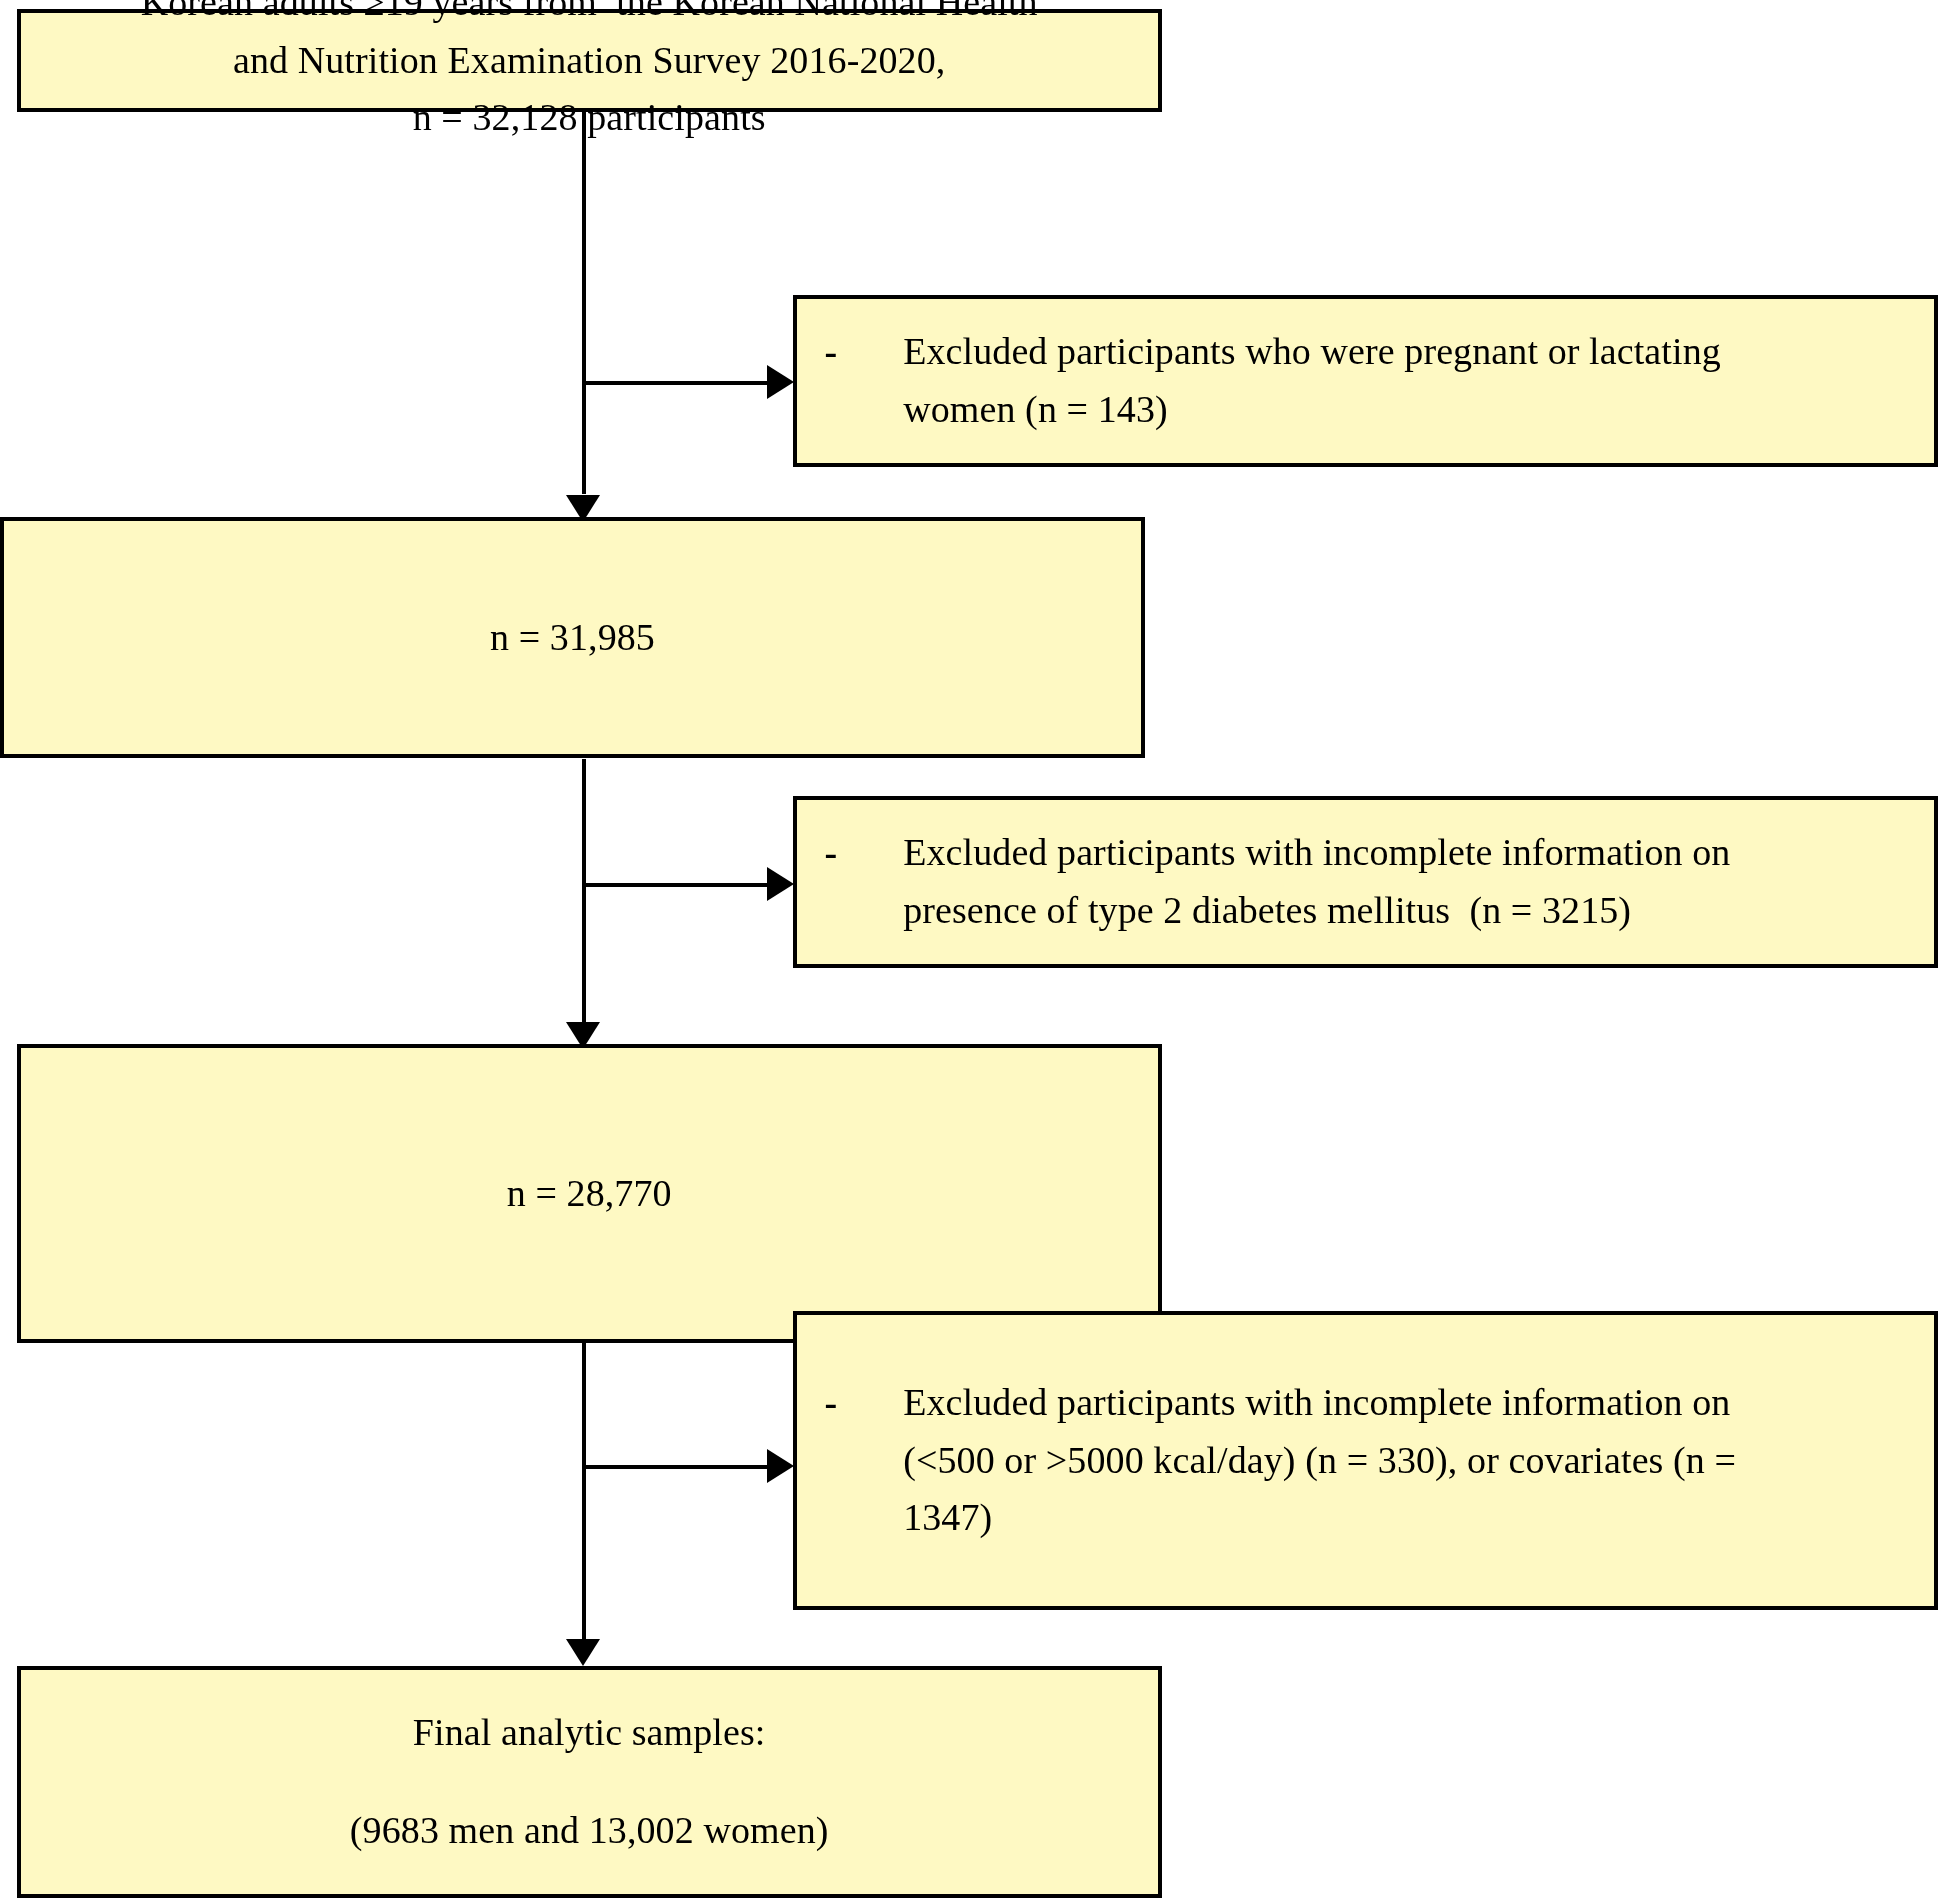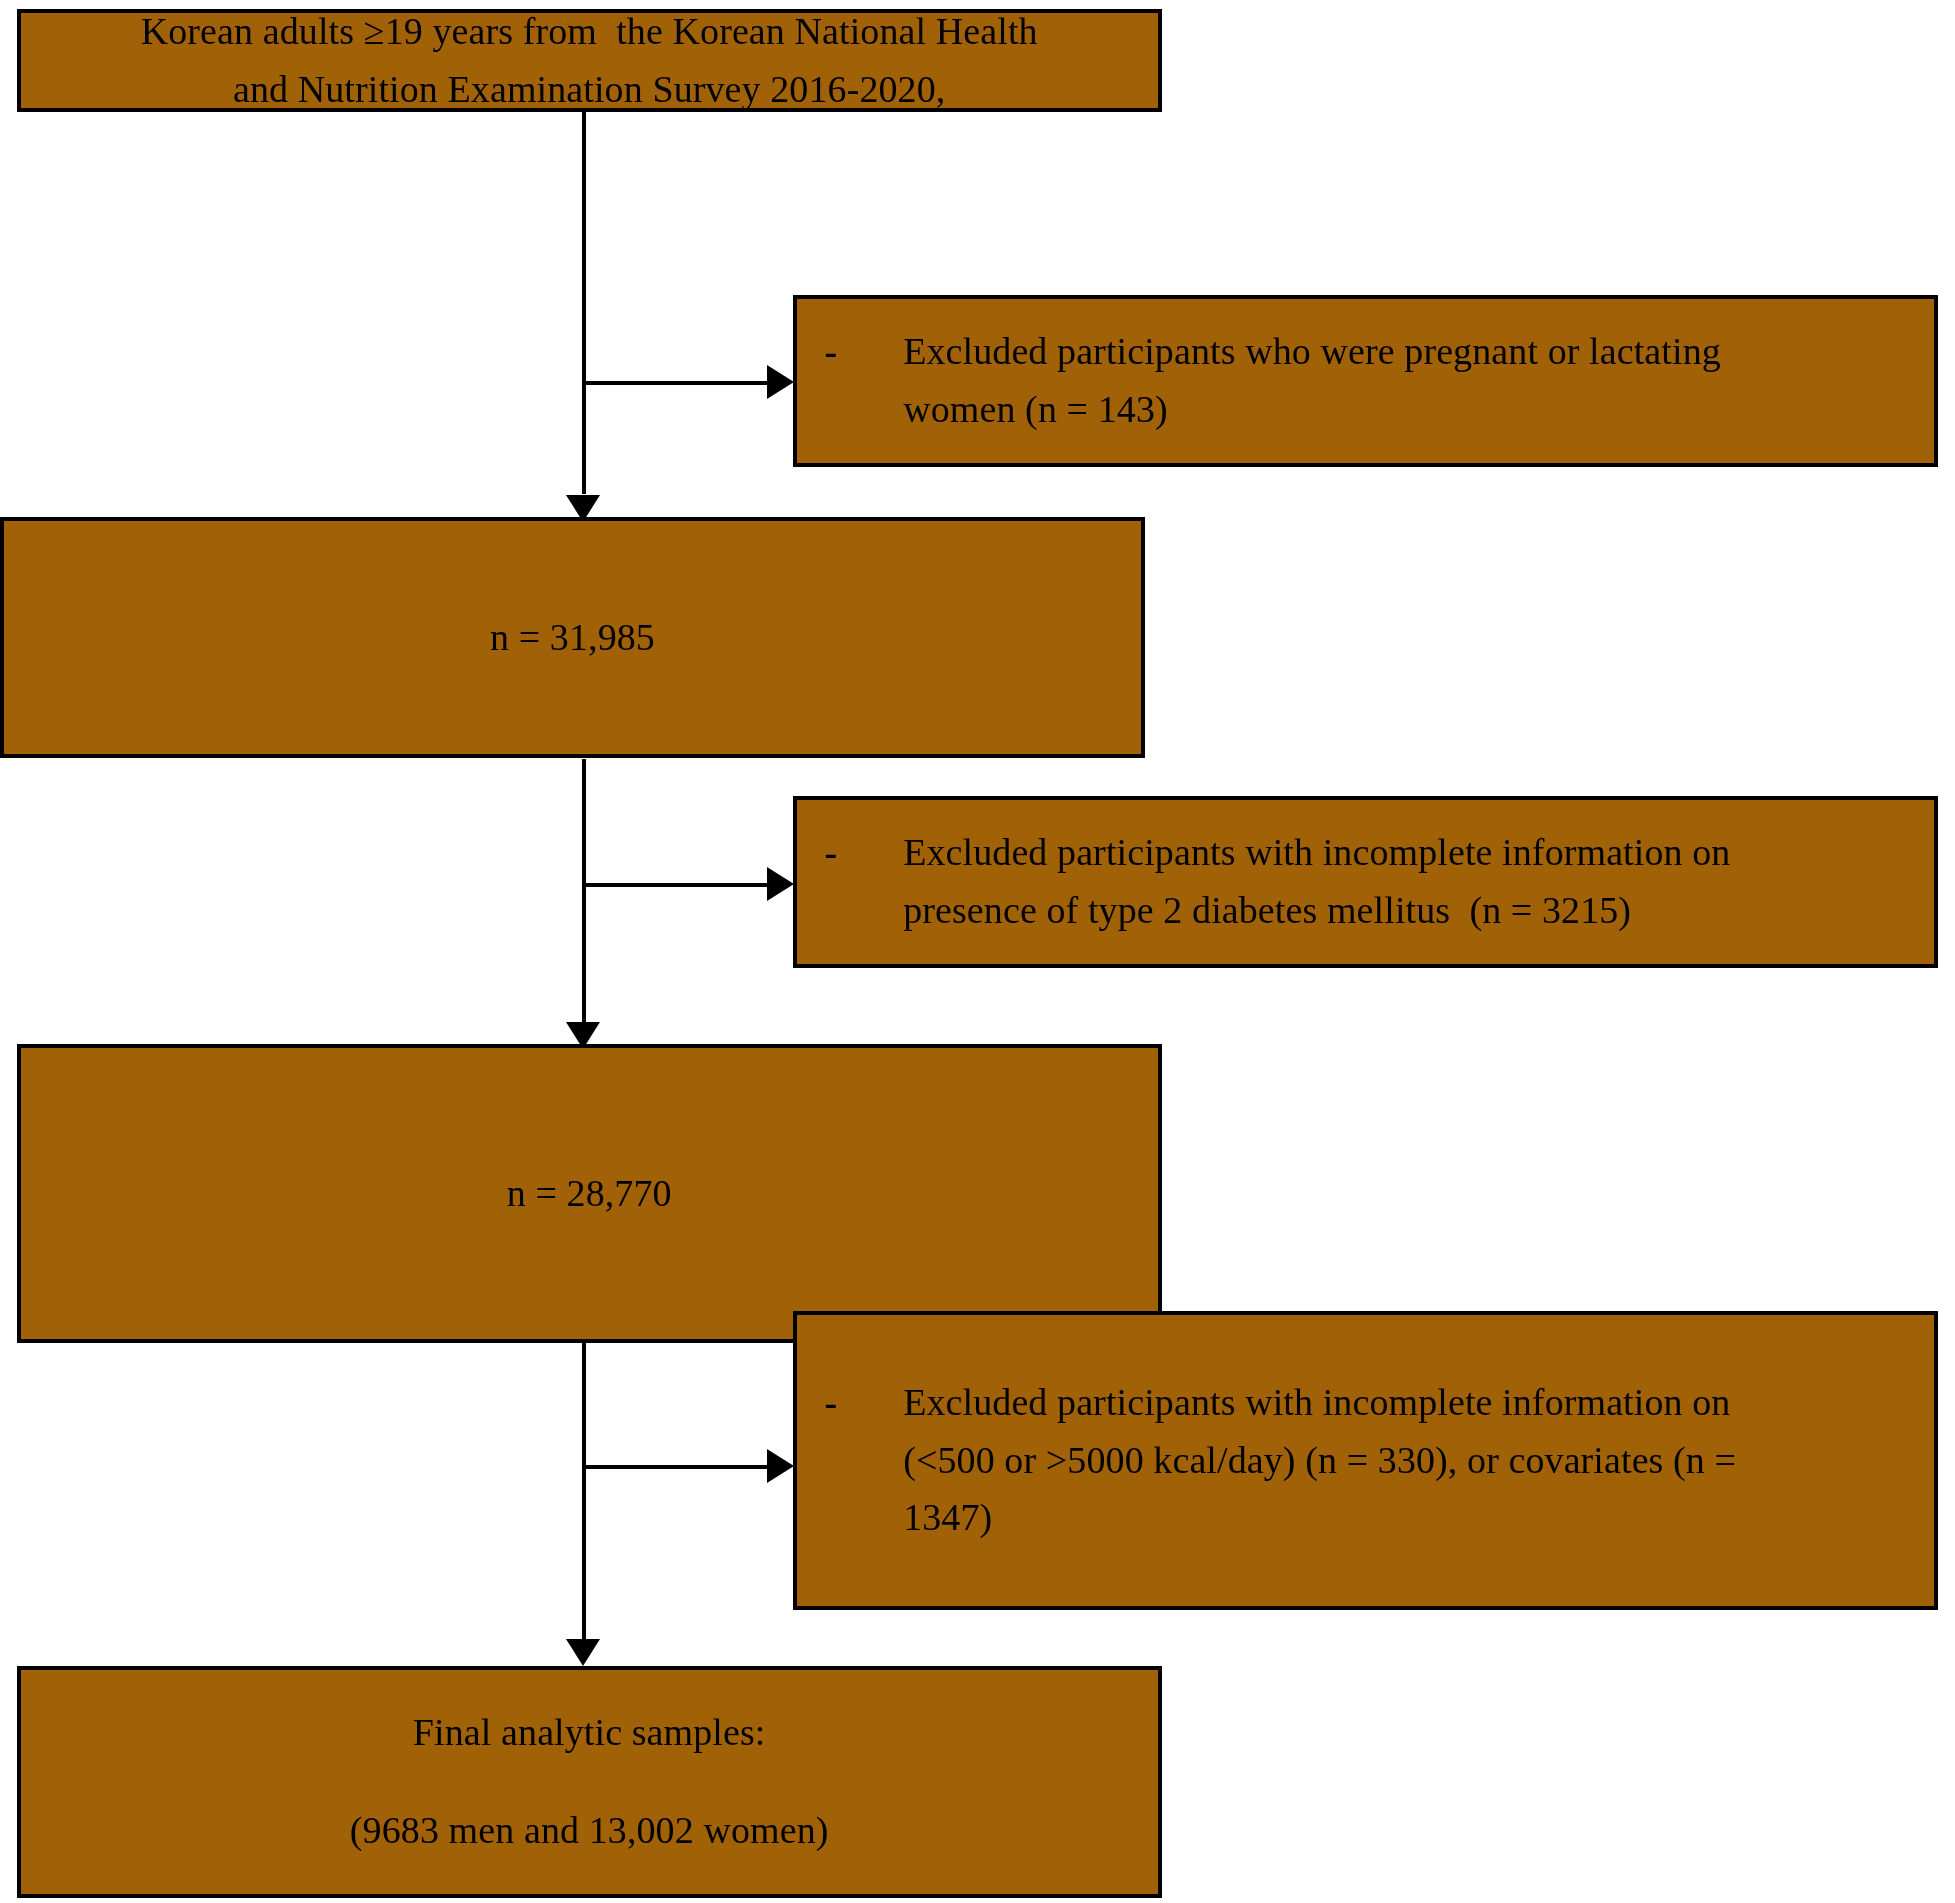--- a/index.html
+++ b/index.html
@@ -19,21 +19,21 @@
     height: 1903px;
     background: #ffffff;
     overflow: hidden;
   }
 
   
   .box {
     position: absolute;
     box-sizing: border-box;
     border: 4.2px solid #000000;
-    background: #a16207;
+    background: #fef9c3;
     display: flex;
     flex-direction: column;
     justify-content: center;
   }
 
   .box-main {
     align-items: center;
     text-align: center;
   }
 
@@ -103,20 +103,21 @@
   }
 </style>
 </head>
 <body>
 
 <div id="flowchart">
 
   <div class="box box-main" style="left:16.7px; top:9px; width:1145px; height:103px;">
     <div class="line">Korean adults ≥19 years from  the Korean National Health</div>
     <div class="line">and Nutrition Examination Survey 2016-2020,</div>
+    <div class="line">n = 32,128 participants</div>
   </div>
 
   <div class="vline" style="left:582px; top:112px; height:382px;"></div>
   <div class="arrow-down" style="left:566px; top:495px;"></div>
   <div class="hline" style="left:582px; top:381px; width:185px;"></div>
   <div class="arrow-right" style="left:767px; top:365px;"></div>
 
   <div class="box box-excl" style="left:793px; top:295px; width:1145px; height:172px;">
     <div class="excl-body">
       <span class="bullet">-</span>

